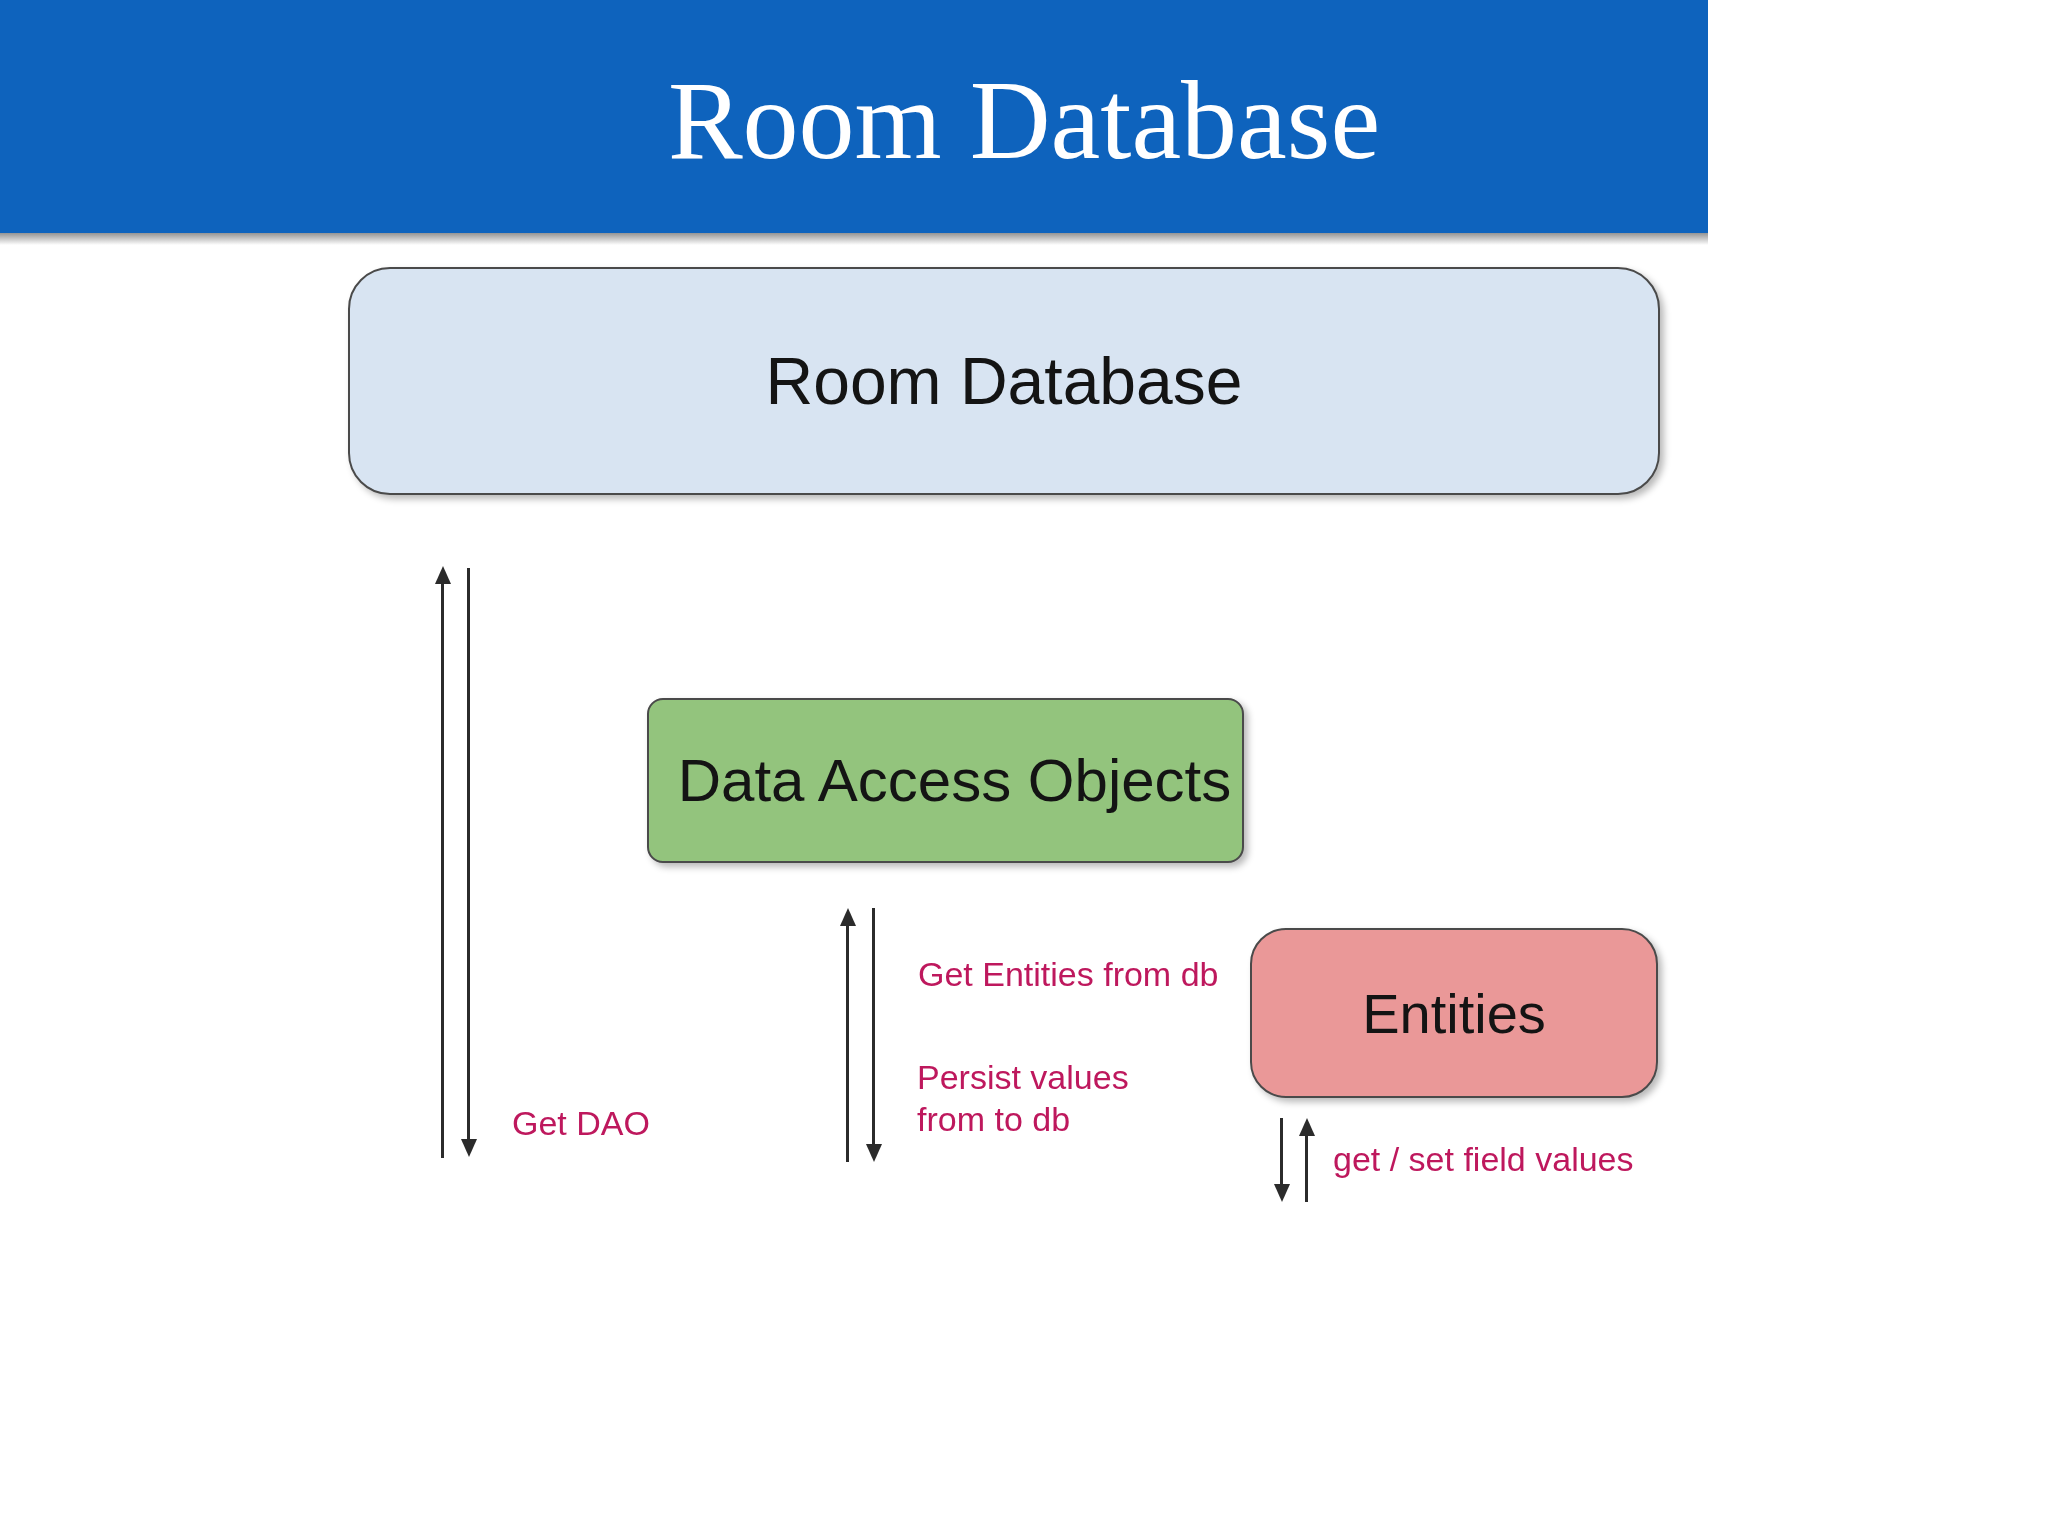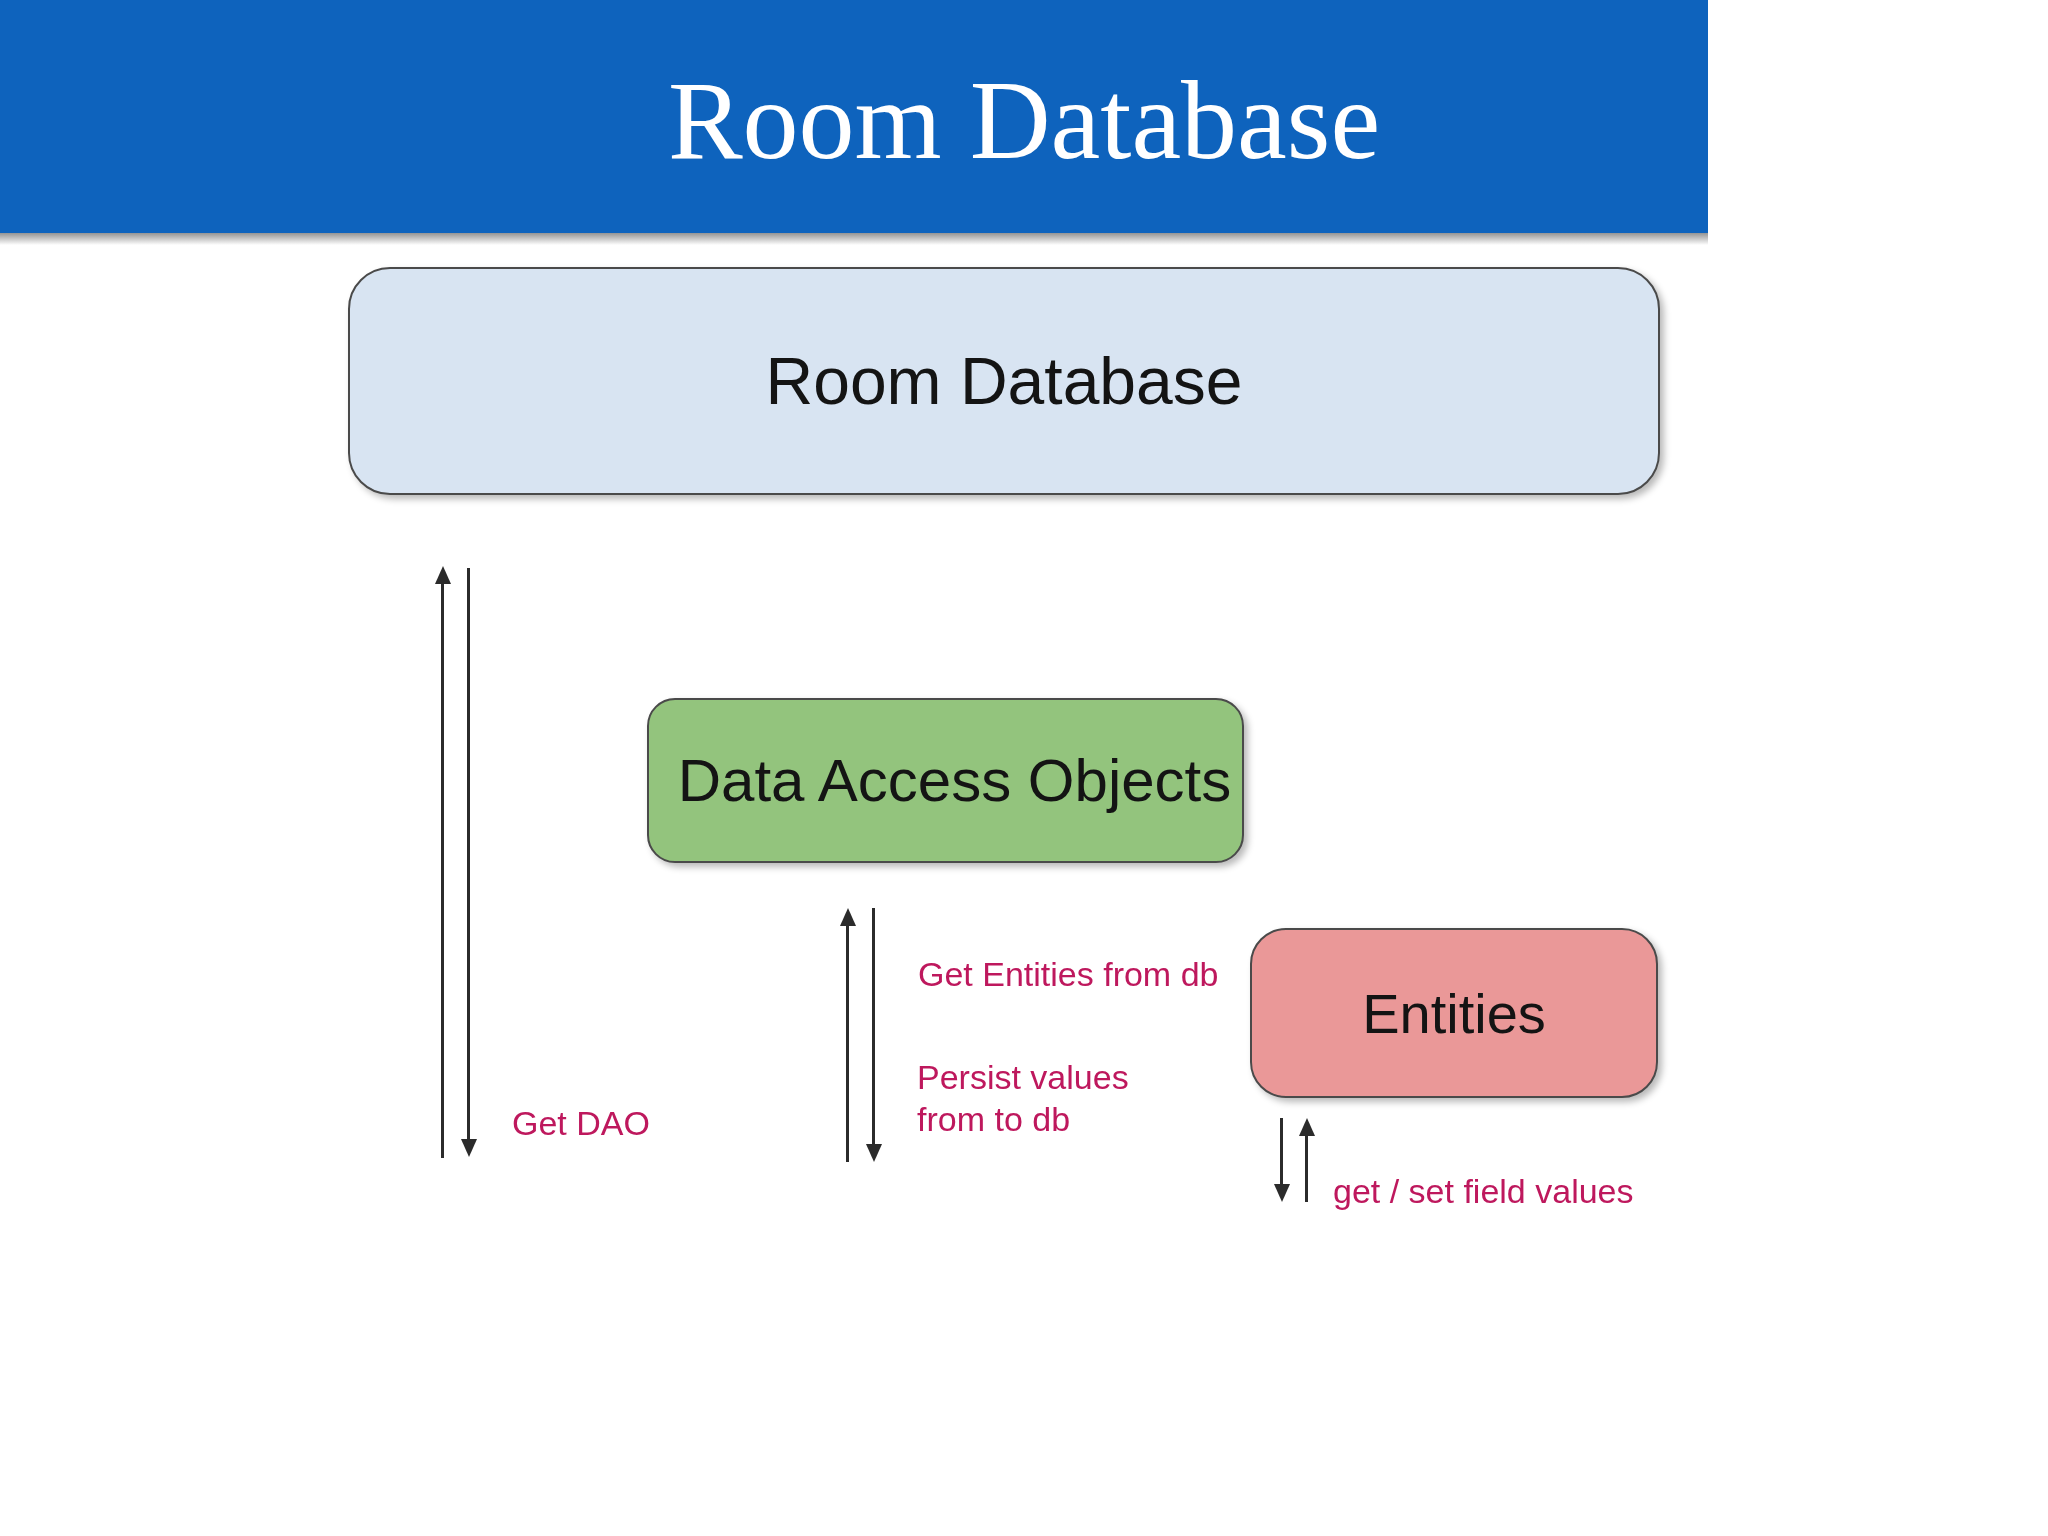--- a/index.html
+++ b/index.html
@@ -45,21 +45,21 @@
     box-sizing: border-box;
   }
   #node-room {
     left: 348px; top: 267px; width: 1312px; height: 228px;
     border-radius: 42px;
     background: var(--room-fill, #d8e4f2);
     font-size: 66px;
   }
   #node-dao {
     left: 647px; top: 698px; width: 597px; height: 165px;
-    border-radius: 28px;
+    border-radius: 16px;
     background: var(--dao-fill, #93c47d);
     font-size: 60px;
     padding-left: 18px;
   }
   #node-entities {
     left: 1250px; top: 928px; width: 408px; height: 170px;
     border-radius: 36px;
     background: var(--entities-fill, #ea9898);
     font-size: 56px;
     text-align: right;
@@ -98,21 +98,21 @@
   .edge-label {
     position: absolute;
     color: #be185d;
     font-size: 34px;
     line-height: 42px;
     white-space: nowrap;
   }
   #label-get-dao      { left: 512px;  top: 1102px; }
   #label-get-entities { left: 918px;  top: 953px;  }
   #label-persist      { left: 917px;  top: 1056px; }
-  #label-get-set      { left: 1333px; top: 1138px; margin-top: 32px; }
+  #label-get-set      { left: 1333px; top: 1138px; }
 </style>
 </head>
 <body>
 
 <div id="canvas">
 
   <div id="header">
     <div class="title">Room Database</div>
   </div>
   <div id="header-shadow"></div>

